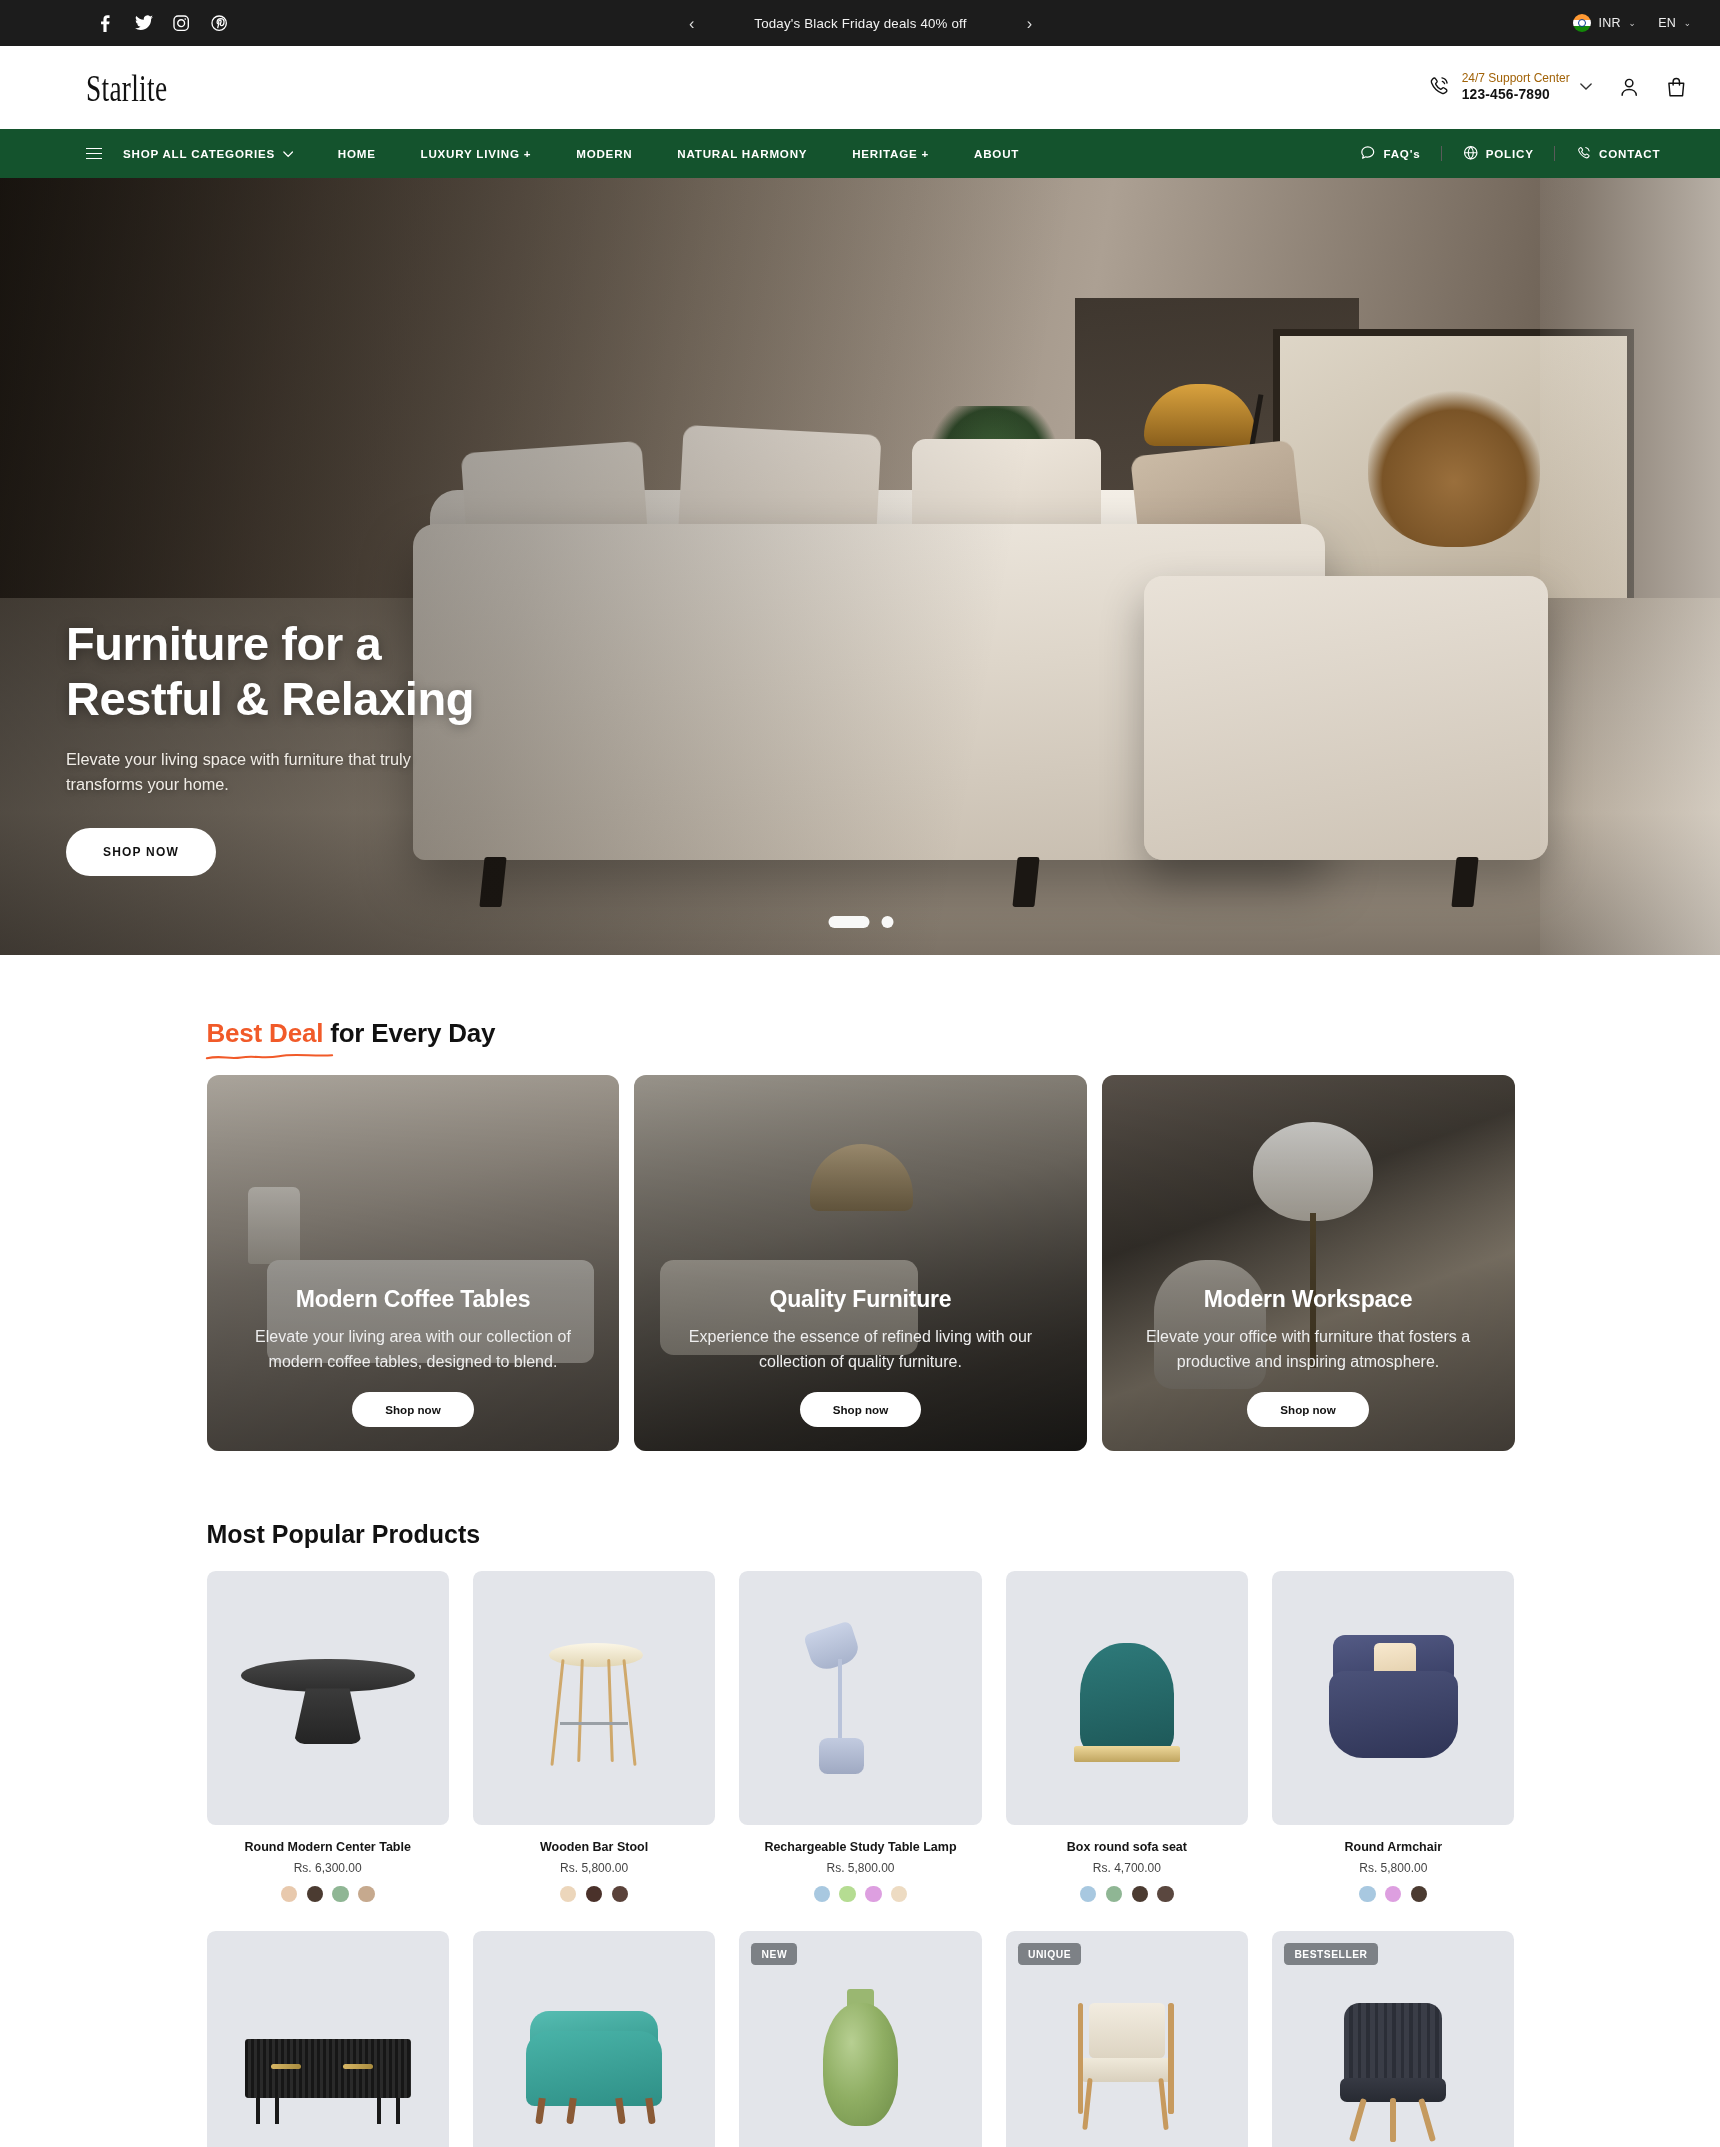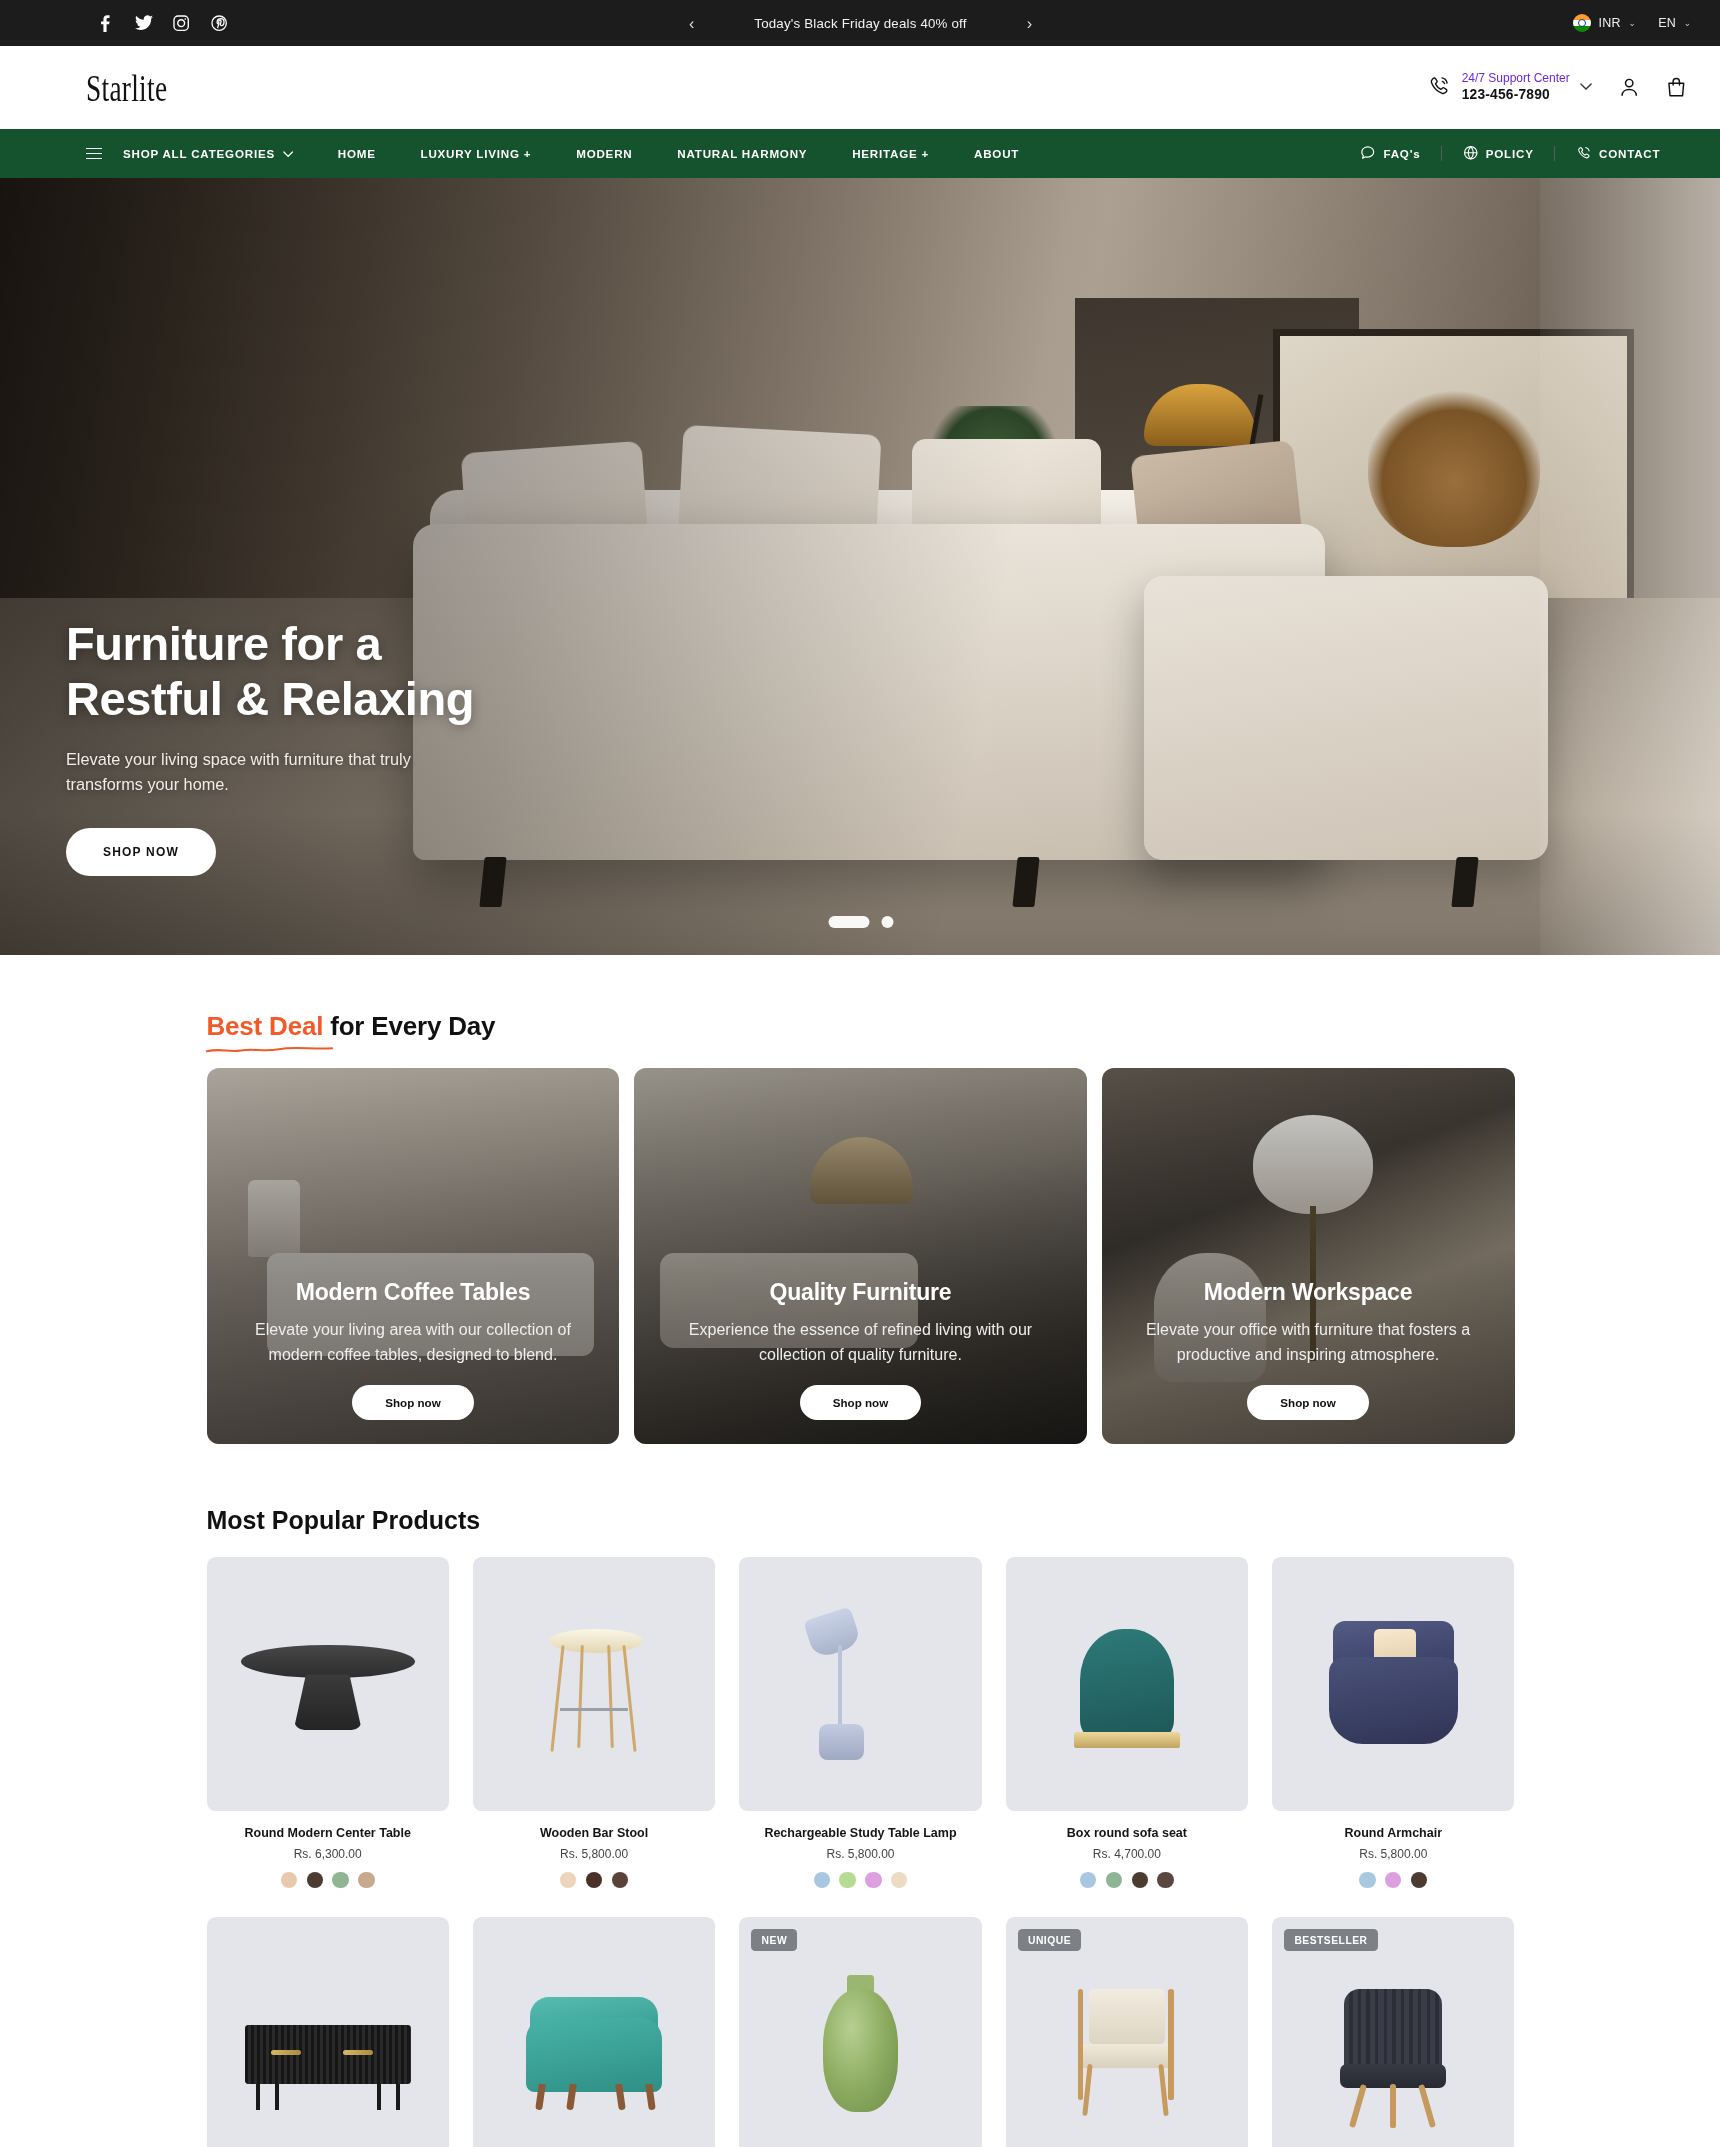--- a/index.html
+++ b/index.html
@@ -65,21 +65,21 @@
   .search-input::placeholder { color:#8b8b8b; }
   .clear-btn {
     background:none; border:none; cursor:pointer; margin-right:26px;
     font-family:"Liberation Sans", sans-serif; font-size:13.3px; color:#1a1a1a;
   }
   .header-right {
     position:absolute; right:34px; display:flex; align-items:center; gap:26px;
   }
   .support { display:flex; align-items:center; gap:10.3px; cursor:pointer; }
   .support-txt { line-height:1.25; }
-  .support-l1 { font-size:12px; color:#6d28d9; }
+  .support-l1 { font-size:12px; color:#a16207; }
   .support-l2 { font-size:13.8px; font-weight:700; color:#111; letter-spacing:0.2px; }
   .hicon { cursor:pointer; display:flex; color:#111; }
 
   
   .nav {
     height:49px; background:#14532d; display:flex; align-items:center; position:relative;
   }
   .nav-left { display:flex; align-items:center; margin-left:86px; gap:0; }
   .burger { display:flex; flex-direction:column; gap:3.4px; margin-right:13px; cursor:pointer; }
   .burger i { display:block; width:16.3px; height:1.7px; background:#fff; }
@@ -184,21 +184,21 @@
   }
   .hero-dots {
     position:absolute; left:50%; transform:translateX(-50%); bottom:27.5px;
     display:flex; align-items:center; gap:12px; z-index:5;
   }
   .dot { width:12px; height:12px; border-radius:50%; background:#fff; opacity:.95; cursor:pointer; }
   .dot.active { width:41px; border-radius:7.7px; }
 
   
   .section { background:#fff; }
-  .wrap { width:1308px; margin:9px auto; }
+  .wrap { width:1308px; margin:16px auto; }
   .bd-head { padding-top:47px; padding-bottom:26px; }
   .bd-title { font-size:26px; font-weight:700; letter-spacing:-0.2px; color:#111; }
   .bd-accent { color:#f15a29; position:relative; display:inline-block; }
   .bd-accent svg { position:absolute; left:-1.7px; bottom:-12px; }
   .deal-grid { display:flex; gap:14.6px; padding-bottom:29px; }
   .deal-card {
     flex:1; height:376px; border-radius:12px; position:relative; overflow:hidden;
     cursor:pointer;
   }
   .dc1 { background:linear-gradient(165deg,#cfc8bd 0%,#b5aca0 35%,#8e857a 70%,#6a6259 100%); }

